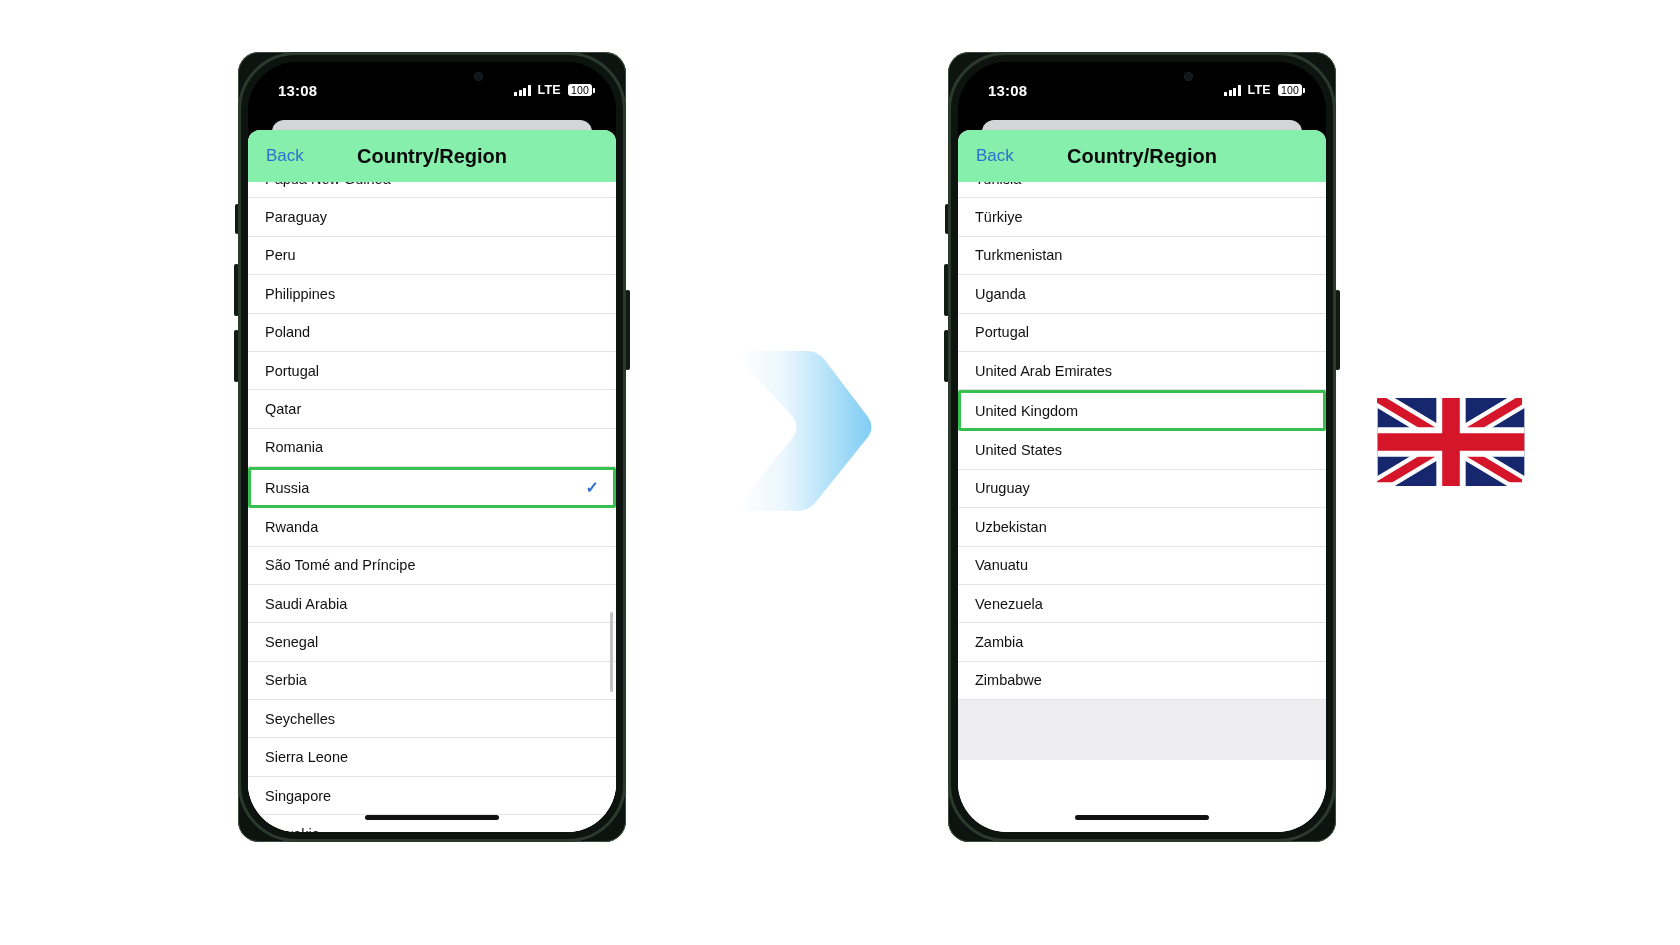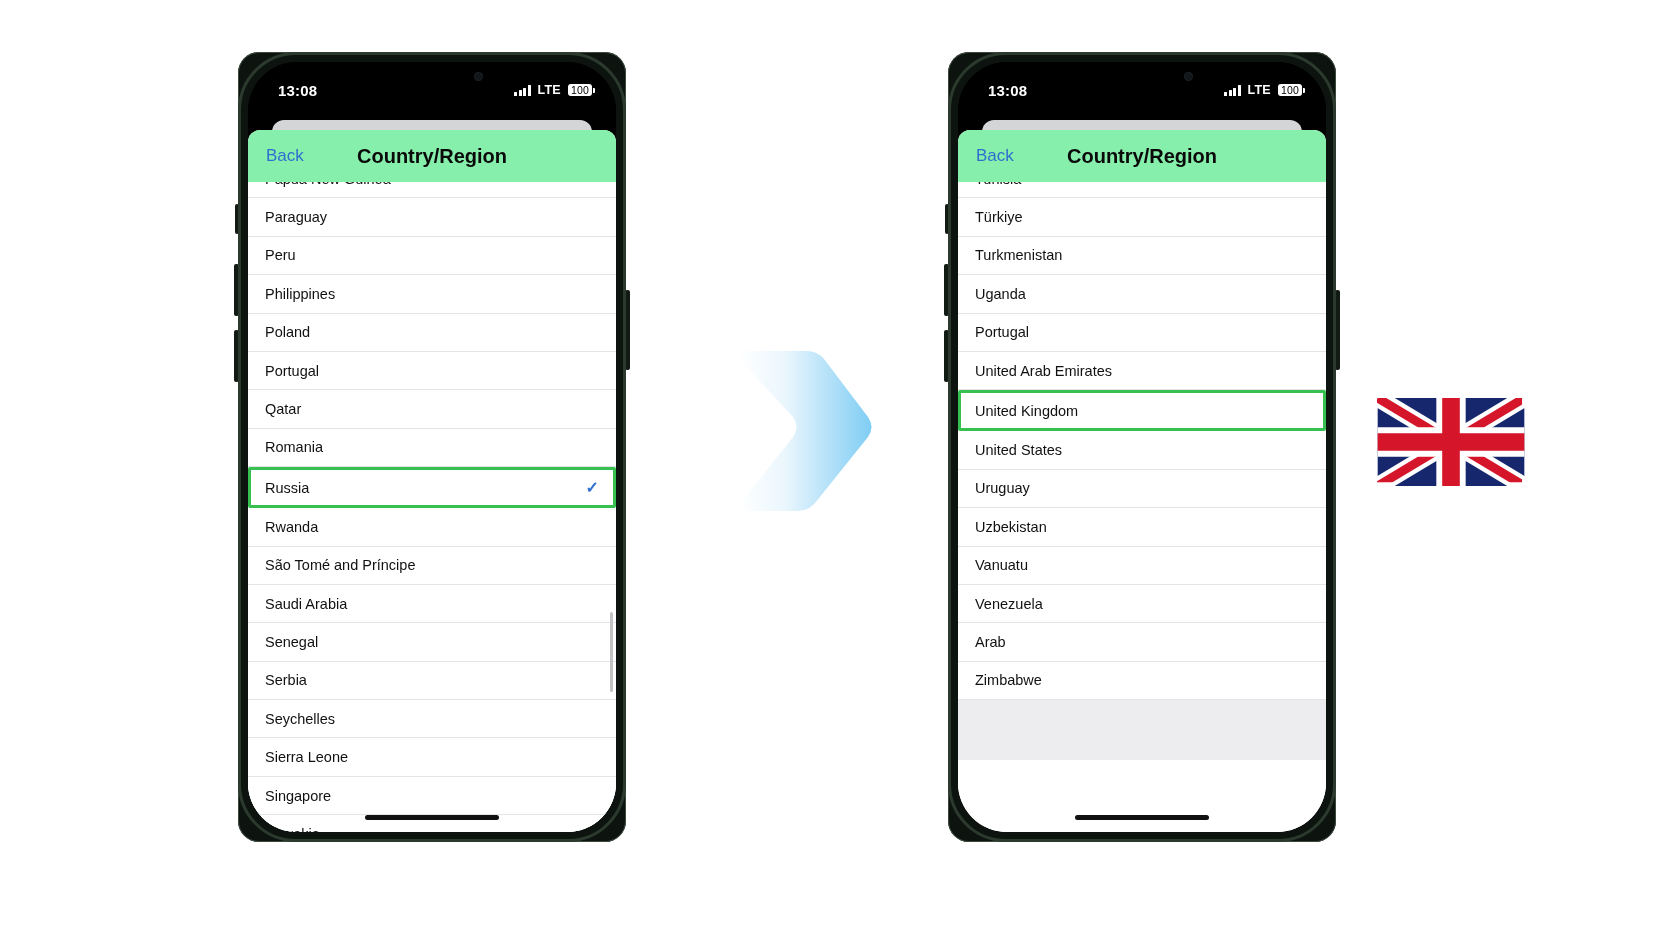--- a/index.html
+++ b/index.html
@@ -429,21 +429,21 @@
           <div class="row">
             <span class="label">Uzbekistan</span>
           </div>
           <div class="row">
             <span class="label">Vanuatu</span>
           </div>
           <div class="row">
             <span class="label">Venezuela</span>
           </div>
           <div class="row">
-            <span class="label">Arab</span>
+            <span class="label">Zambia</span>
           </div>
           <div class="row">
             <span class="label">Zimbabwe</span>
           </div>
           <div class="list-tail"></div>
         </div>
     </div>
 
     <div class="home-ind"></div>
   </div>

